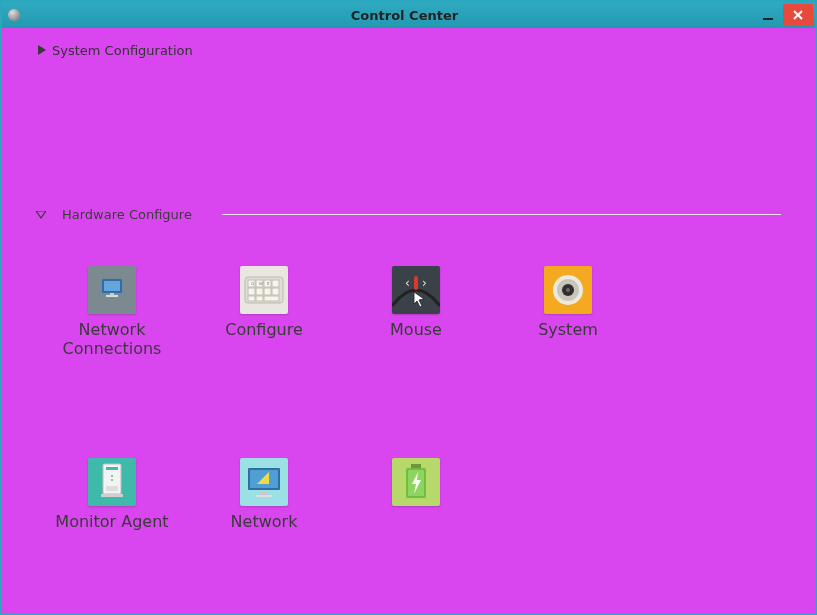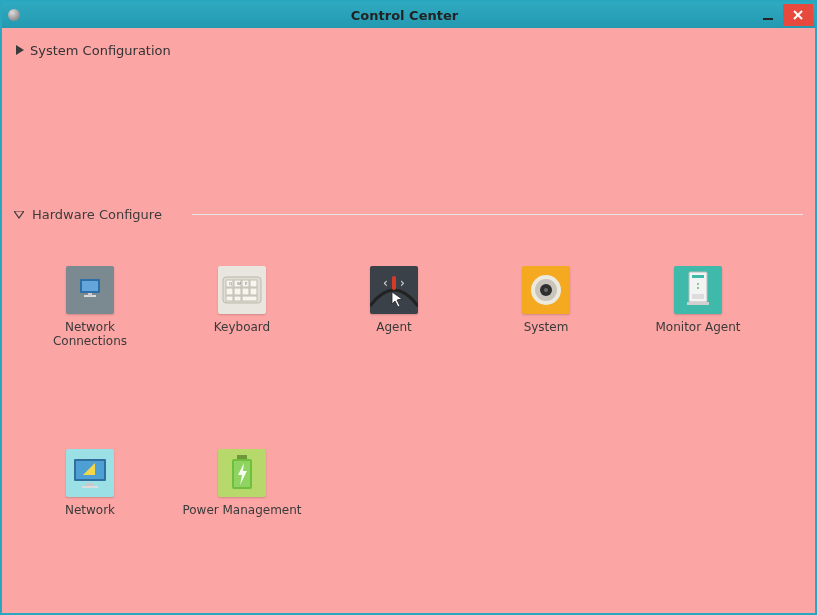--- a/index.html
+++ b/index.html
@@ -7,31 +7,31 @@
   .window-frame { width: 817px; height: 615px; background: #29a7c0; padding: 2px; }
   .titlebar { height: 26px; background: linear-gradient(#2faac1, #2399b1); display: flex; align-items: center; position: relative; }
   .titlebar .app-dot { width: 12px; height: 12px; border-radius: 50%; background: radial-gradient(circle at 35% 30%, #ddd, #999 60%, #777); margin: 0 6px; }
   .titlebar .title { position: absolute; left: 0; right: 8px; text-align: center; font-weight: bold; color: #222; pointer-events: none; }
   .titlebar .win-controls { position: absolute; right: 2px; top: 2px; display: flex; }
   .winbtn { width: 30px; height: 22px; display: flex; align-items: center; justify-content: center; cursor: pointer; }
   .winbtn.min { background: transparent; }
   .winbtn.min .bar { width: 10px; height: 2px; background: #222; margin-top: 8px; }
   .winbtn.close { background: #e74a3c; }
   .winbtn.close svg { display: block; }
-  .client { width: 100%; height: calc(100% - 26px); background: #fca5a5; padding: 10px 12px; overflow: hidden; }
+  .client { width: 100%; height: calc(100% - 26px); background: #d946ef; padding: 10px 34px; overflow: hidden; }
   .section-header { display: flex; align-items: center; height: 24px; cursor: pointer; }
   .section-header .chevron { width: 12px; height: 12px; display: inline-flex; align-items: center; justify-content: center; margin-right: 4px; }
   .section-header .label { font-size: 13px; color: #333; }
   .section-spacer { height: 140px; }
   .divider-row { display: flex; align-items: center; height: 24px; }
   .divider-line { flex: 1; height: 1px; background: #e4e4e4; margin-left: 30px; }
   .grid { display: flex; flex-wrap: wrap; padding-top: 40px; }
   .item { width: 152px; display: flex; flex-direction: column; align-items: center; text-align: center; margin-bottom: 100px; cursor: pointer; }
   .item .icon-box { width: 48px; height: 48px; border-radius: 2px; display: flex; align-items: center; justify-content: center; margin-bottom: 6px; box-shadow: 0 1px 2px rgba(0,0,0,.18); }
-  .item .label { font-size: 12px; color: #3a3a3a; line-height: 1.2; max-width: 120px; }
+  .item .label { font-size: 16px; color: #3a3a3a; line-height: 1.2; max-width: 120px; }
   .icon-network { background: #7a8a90; }
   .icon-keyboard { background: #e9e6df; }
   .icon-mouse { background: #3a4148; }
   .icon-printer { background: #62c7c7; }
   .icon-sound { background: #f4a921; }
   .icon-netagent { background: #3fb9aa; }
   .icon-monitor { background: #9ae0e4; }
   .icon-power { background: #b7d86a; }
 </style>
 </head>
@@ -66,21 +66,21 @@
     </div>
 
     <div class="section-spacer"></div>
 
     <div class="divider-row">
       <span class="chevron">
         <svg width="10" height="8" viewBox="0 0 10 8">
             <polygon points="0,0 10,0 5,7" fill="none" stroke="#3a3a3a" stroke-width="1.2"></polygon>
           </svg>
       </span>
-      <span class="label" style="margin-left:8px;">Hardware Configure</span>
+      <span class="label" style="margin-left:16px;">Hardware Configure</span>
       <span class="divider-line"></span>
     </div>
 
     <div class="grid">
 
       <div class="item">
         <div class="icon-box icon-network">
           <svg width="34" height="34" viewBox="0 0 34 34">
             <rect x="7" y="6" width="20" height="14" rx="1" fill="#2b6ea8"></rect>
             <rect x="9" y="8" width="16" height="10" fill="#64a5db"></rect>
@@ -106,34 +106,34 @@
                 <rect x="28" y="14" width="7" height="7"></rect>
               <rect x="4" y="22" width="7" height="5"></rect>
                 <rect x="12" y="22" width="7" height="5"></rect>
                 <rect x="20" y="22" width="15" height="5"></rect>
             </g>
             <text x="7" y="11" font-size="4" fill="#777">Q</text>
               <text x="15" y="11" font-size="4" fill="#777">W</text>
               <text x="23" y="11" font-size="4" fill="#777">E</text>
           </svg>
         </div>
-        <div class="label">Keyboard</div>
+        <div class="label">Configure</div>
       </div>
 
       <div class="item">
         <div class="icon-box icon-mouse">
           <svg width="48" height="48" viewBox="0 0 48 48">
             <path d="M0 40 Q 24 8 48 40" fill="none" stroke="#222" stroke-width="3"></path>
             <rect x="22" y="10" width="4" height="14" rx="2" fill="#d63b2a"></rect>
             <text x="13" y="21" font-size="12" fill="#e6e6e6">‹</text>
             <text x="30" y="21" font-size="12" fill="#e6e6e6">›</text>
             <polygon points="22,26 22,38 25,35 28,41 30,40 27,34 32,33" fill="#fff" stroke="#222" stroke-width="0.8"></polygon>
           </svg>
         </div>
-        <div class="label">Agent</div>
+        <div class="label">Mouse</div>
       </div>
 
 
       <div class="item">
         <div class="icon-box icon-sound">
           <svg width="36" height="36" viewBox="0 0 36 36">
             <circle cx="18" cy="18" r="15" fill="#ece9df"></circle>
             <circle cx="18" cy="18" r="11" fill="#c9c5ba"></circle>
             <circle cx="18" cy="18" r="6" fill="#2f2f2f"></circle>
             <circle cx="18" cy="18" r="2" fill="#6a6a6a"></circle>
@@ -171,18 +171,17 @@
 
       <div class="item">
         <div class="icon-box icon-power">
           <svg width="28" height="40" viewBox="0 0 28 40">
             <rect x="9" y="2" width="10" height="4" fill="#6f963a"></rect>
             <rect x="4" y="6" width="20" height="30" rx="2" fill="#6fbf3f"></rect>
             <rect x="6" y="8" width="16" height="26" fill="#8fd460"></rect>
             <polygon points="16,10 10,22 14,22 12,32 19,18 15,18" fill="#fff" opacity="0.9"></polygon>
           </svg>
         </div>
-        <div class="label">Power Management</div>
       </div>
 
     </div>
   </div>
 </div>
 
 </body></html>

